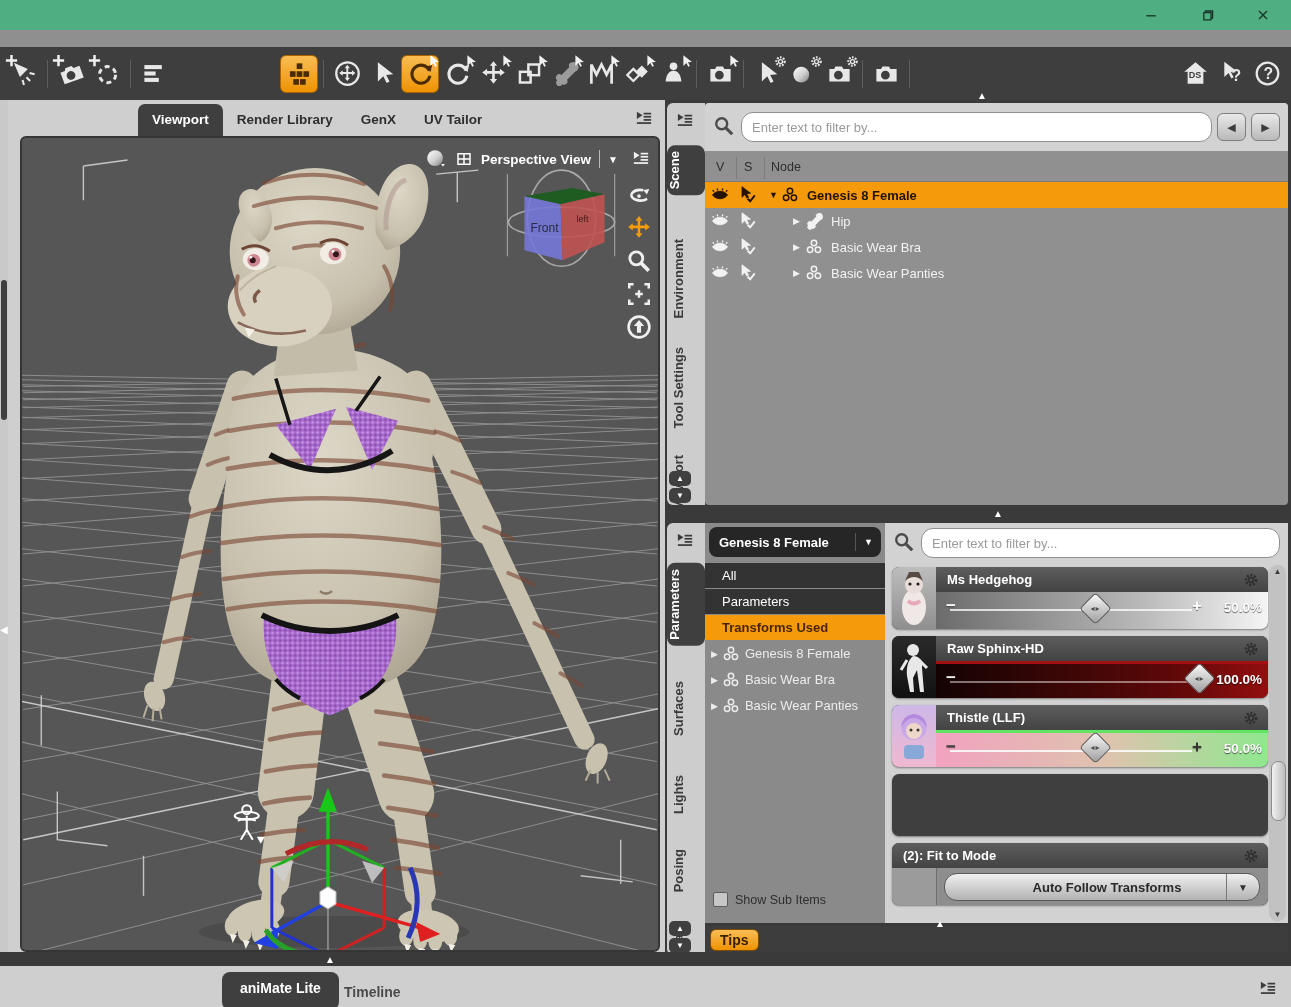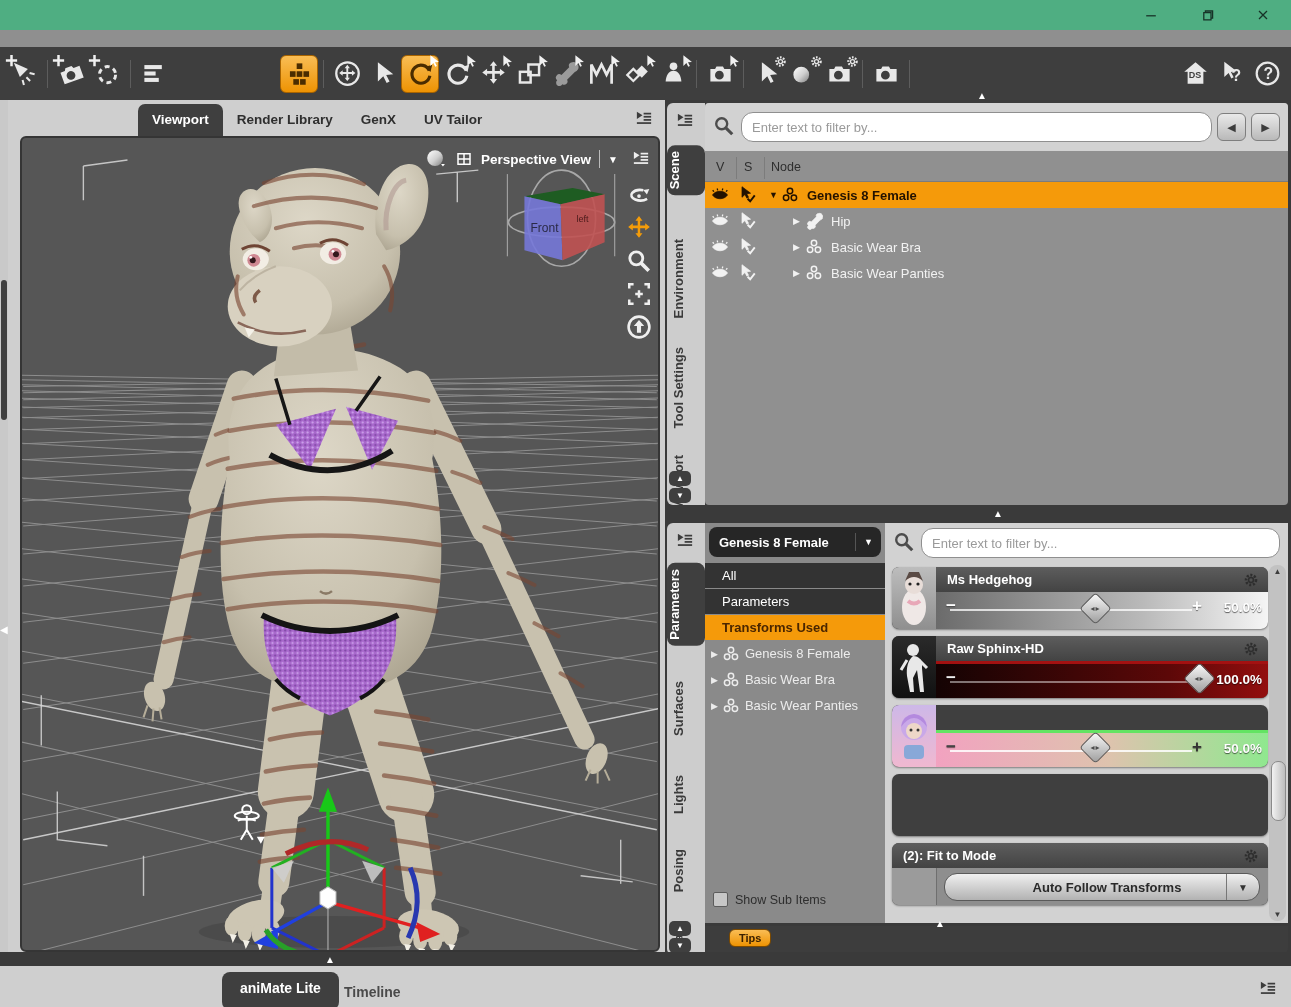--- a/index.html
+++ b/index.html
@@ -114,22 +114,22 @@
           background:linear-gradient(#f0f0f0,#b2b2b2);color:#2a2a2a;font-size:13px;font-weight:bold;
           display:flex;align-items:center;justify-content:center;cursor:pointer;}
   .bigbtn.dd{justify-content:center;padding-left:10px;}
   .bigbtn .ddr{position:absolute;right:0;top:0;height:100%;width:32px;border-left:1px solid #777;
           display:flex;align-items:center;justify-content:center;font-size:10px;color:#333;}
   .pscroll{position:absolute;right:2px;top:42px;width:17px;bottom:2px;background:#c2c2c2;border-radius:8px;}
   .pscroll .sa{position:absolute;left:0;width:100%;text-align:center;font-size:8px;color:#3c3c3c;cursor:pointer;}
   .pscroll .sthumb{position:absolute;left:2px;width:13px;height:58px;top:196px;background:linear-gradient(90deg,#f2f2f2,#bcbcbc);
           border:1px solid #8a8a8a;border-radius:7px;cursor:pointer;}
   .tipsbar{position:absolute;left:40px;bottom:4px;width:583px;height:28px;background:#3d3d3d;border-radius:0 0 6px 6px;}
-  .tipsbtn{position:absolute;left:24px;top:3px;padding:2px 9px;background:linear-gradient(#f9bd55,#ee9303);
-           border:1px solid #7c4a00;border-radius:6px;color:#3a2000;font-size:11px;font-weight:bold;cursor:pointer;}
+  .tipsbtn{position:absolute;left:5px;top:3px;padding:2px 9px;background:linear-gradient(#f9bd55,#ee9303);
+           border:1px solid #7c4a00;border-radius:6px;color:#3a2000;font-size:14px;font-weight:bold;cursor:pointer;}
   .splitarrow{position:absolute;color:#fff;font-size:10px;cursor:row-resize;}
   
   .bstrip{position:absolute;left:0;top:952px;width:100%;height:14px;background:#3a3a3a;}
   .bottombar{position:absolute;left:0;top:966px;width:100%;height:41px;background:#cfcfcf;}
   .btab{position:absolute;top:8px;font-size:14px;font-weight:bold;color:#4a4a4a;cursor:pointer;}
   .btab.act{background:#3f3f3f;color:#fff;border-radius:8px;padding:8px 18px 14px;top:6px;}
   .chk{width:13px;height:13px;border:1px solid #5c5c5c;background:#c7c7c7;border-radius:2px;}
 </style>
 </head>
 <body>
@@ -951,20 +951,26 @@
         <div class="thumb" style="background:linear-gradient(#cdb8e8,#f0b8d0)">
           <svg width="44" height="62">
               <circle cx="22" cy="22" r="13" fill="#c9a8e8"></circle>
               <circle cx="22" cy="26" r="8" fill="#eed7c8"></circle>
               <path d="M9 22q13-18 26 0q-2-12-13-13q-11 1-13 13z" fill="#b48ade"></path>
               <circle cx="19" cy="25" r="1.5" fill="#333"></circle>
               <circle cx="26" cy="25" r="1.5" fill="#333"></circle>
               <rect x="12" y="40" width="20" height="14" rx="4" fill="#88a8d8"></rect>
             </svg>
         </div>
+        <div class="chead">
+          <span class="cname">Thistle (LLF)</span>
+          <span class="gear"><svg>
+                <use href="#i-gear"></use>
+              </svg></span>
+        </div>
         <div class="sliderrow grad-pg">
           <span class="minus" style="color:#444">−</span>
           <div class="trk" style="background:rgba(255,255,255,.85)"></div>
           <div class="thumbd" style="left:148px;top:3px">
               <span class="tar">◂▸</span>
             </div>
           <span class="plus" style="color:#333">+</span>
           <span class="cval">50.0%</span>
         </div>
       </div>

